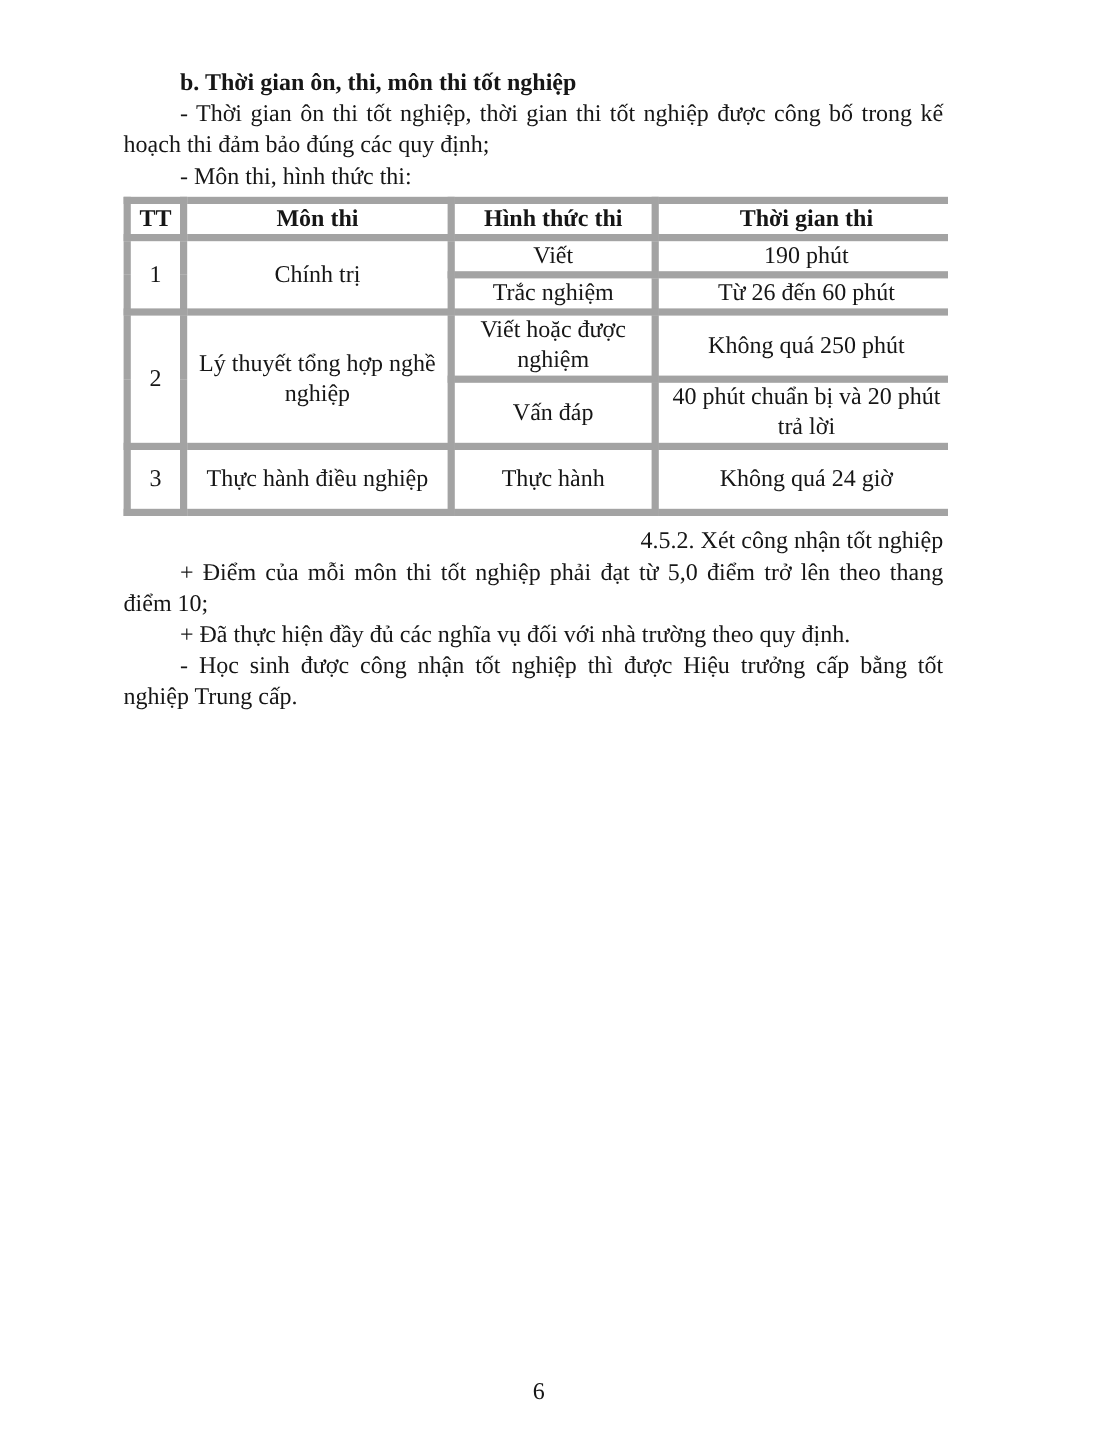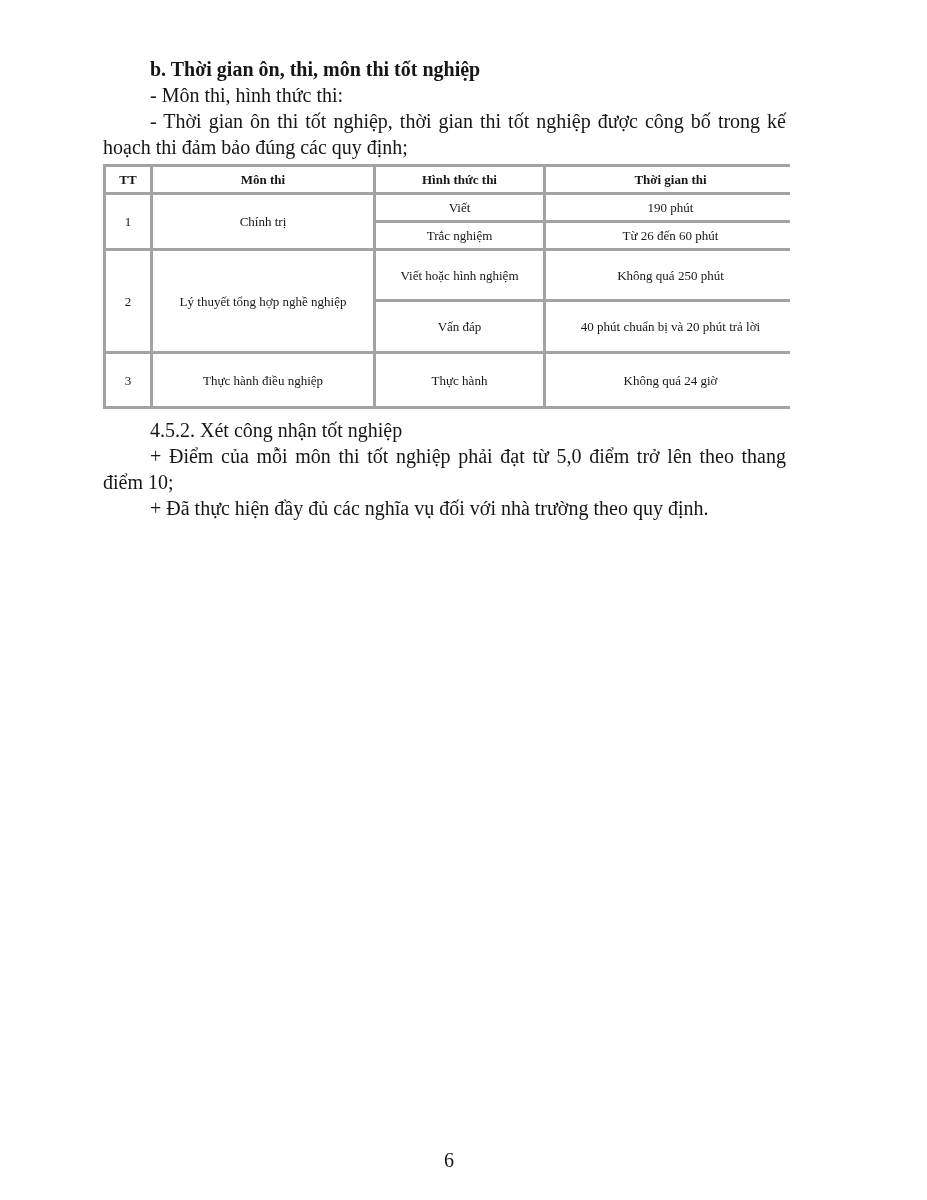--- a/index.html
+++ b/index.html
@@ -38,64 +38,64 @@
   .para.narrow { width: 683px; }
 
   table.exam-table {
     border-collapse: collapse;
     width: 692px;
     margin-top: 4px;
     table-layout: fixed;
   }
   table.exam-table th,
   table.exam-table td {
-    border: 3px solid #a3a3a3;
-    font-size: 13px;
+    border: 6px solid #a3a3a3;
+    font-size: 20px;
     line-height: 25px;
     text-align: center;
     vertical-align: middle;
     padding: 0 6px;
     overflow: hidden;
   }
   table.exam-table th { font-weight: bold; }
   col.c-tt  { width: 47px; }
   col.c-mon { width: 223px; }
   col.c-hin { width: 170px; }
   col.c-tho { width: 252px; }
   tr.h-hdr  { height: 25px; }
   tr.h-r1a  { height: 27px; }
   tr.h-r1b  { height: 26px; }
   tr.h-r2a  { height: 51px; }
   tr.h-r2b  { height: 52px; }
   tr.h-r3   { height: 55px; }
 
-  .after-table { margin-top: 8px; }
+  .after-table { margin-top: 8px; text-align: right; }
 
   .page-number {
     position: absolute;
     left: 103px;
     width: 692px;
     top: 1147px;
     text-align: center;
     font-size: 20px;
     line-height: 26px;
     color: #161616;
   }
 </style>
 </head>
 <body>
 
 <div class="page">
   <div class="content">
 
     <p class="para indent bold narrow">b. Thời gian ôn, thi, môn thi tốt nghiệp</p>
 
+    <p class="para indent justify narrow">- Thời gian ôn thi tốt nghiệp, thời gian thi tốt nghiệp được công bố trong kế hoạch thi đảm bảo đúng các quy định;</p>
+
     <p class="para indent narrow">- Môn thi, hình thức thi:</p>
-
-    <p class="para indent justify narrow">- Thời gian ôn thi tốt nghiệp, thời gian thi tốt nghiệp được công bố trong kế hoạch thi đảm bảo đúng các quy định;</p>
 
     <table class="exam-table">
       <colgroup>
         <col class="c-tt">
           <col class="c-mon">
           <col class="c-hin">
           <col class="c-tho">
       </colgroup>
       <tbody>
         <tr class="h-hdr">
@@ -110,21 +110,21 @@
           <td>Viết</td>
           <td>190 phút</td>
         </tr>
         <tr class="h-r1b">
           <td>Trắc nghiệm</td>
           <td>Từ 26 đến 60 phút</td>
         </tr>
         <tr class="h-r2a">
           <td rowspan="2">2</td>
           <td rowspan="2">Lý thuyết tổng hợp nghề nghiệp</td>
-          <td>Viết hoặc hình nghiệm</td>
+          <td>Viết hoặc được nghiệm</td>
           <td>Không quá 250 phút</td>
         </tr>
         <tr class="h-r2b">
           <td>Vấn đáp</td>
           <td>40 phút chuẩn bị và 20 phút trả lời</td>
         </tr>
         <tr class="h-r3">
           <td>3</td>
           <td>Thực hành điều nghiệp</td>
           <td>Thực hành</td>
@@ -134,17 +134,18 @@
     </table>
 
     <p class="para indent after-table narrow">4.5.2. Xét công nhận tốt nghiệp</p>
 
 
     <p class="para indent justify narrow">+ Điểm của mỗi môn thi tốt nghiệp phải đạt từ 5,0 điểm trở lên theo thang điểm 10;</p>
 
 
     <p class="para indent narrow">+ Đã thực hiện đầy đủ các nghĩa vụ đối với nhà trường theo quy định.</p>
 
+    <p class="para indent justify narrow">- Học sinh được công nhận tốt nghiệp thì được Hiệu trưởng cấp bằng tốt nghiệp Trung cấp.</p>
 
   </div>
 
   <div class="page-number">6</div>
 </div>
 
 </body></html>

